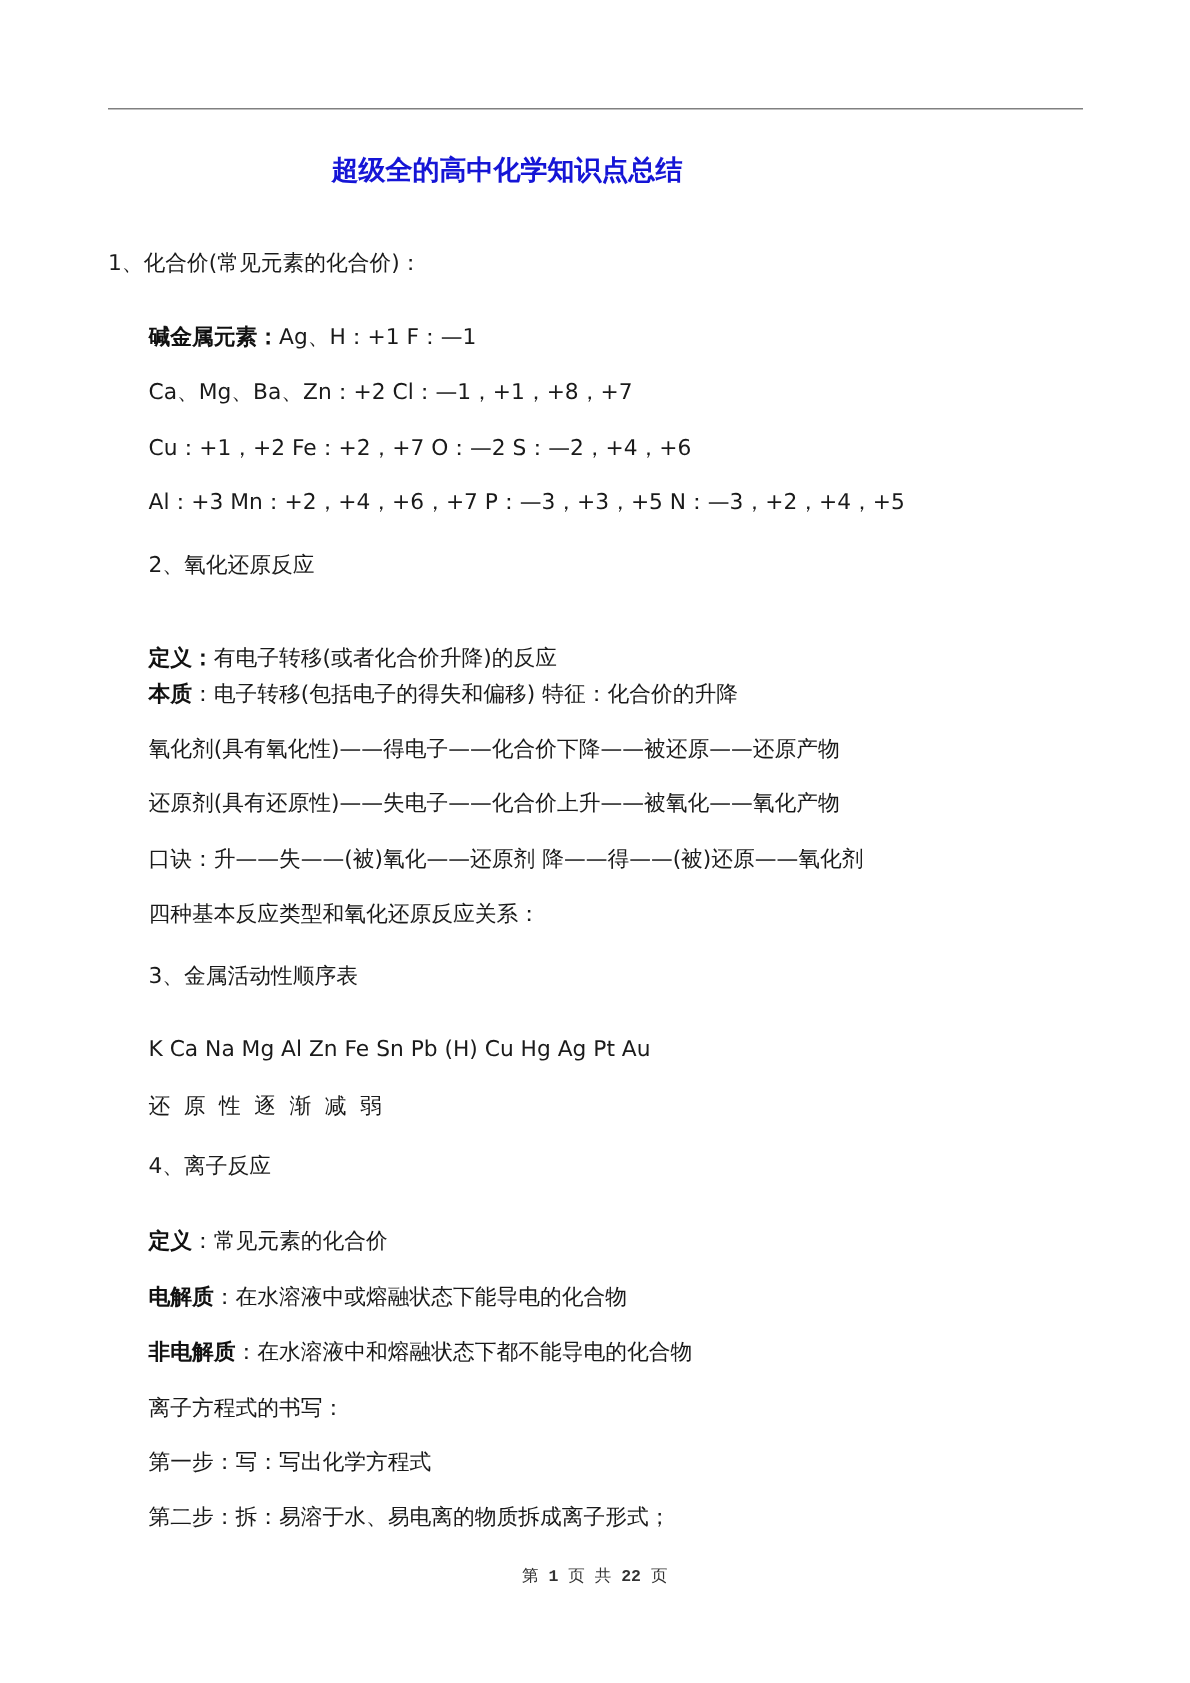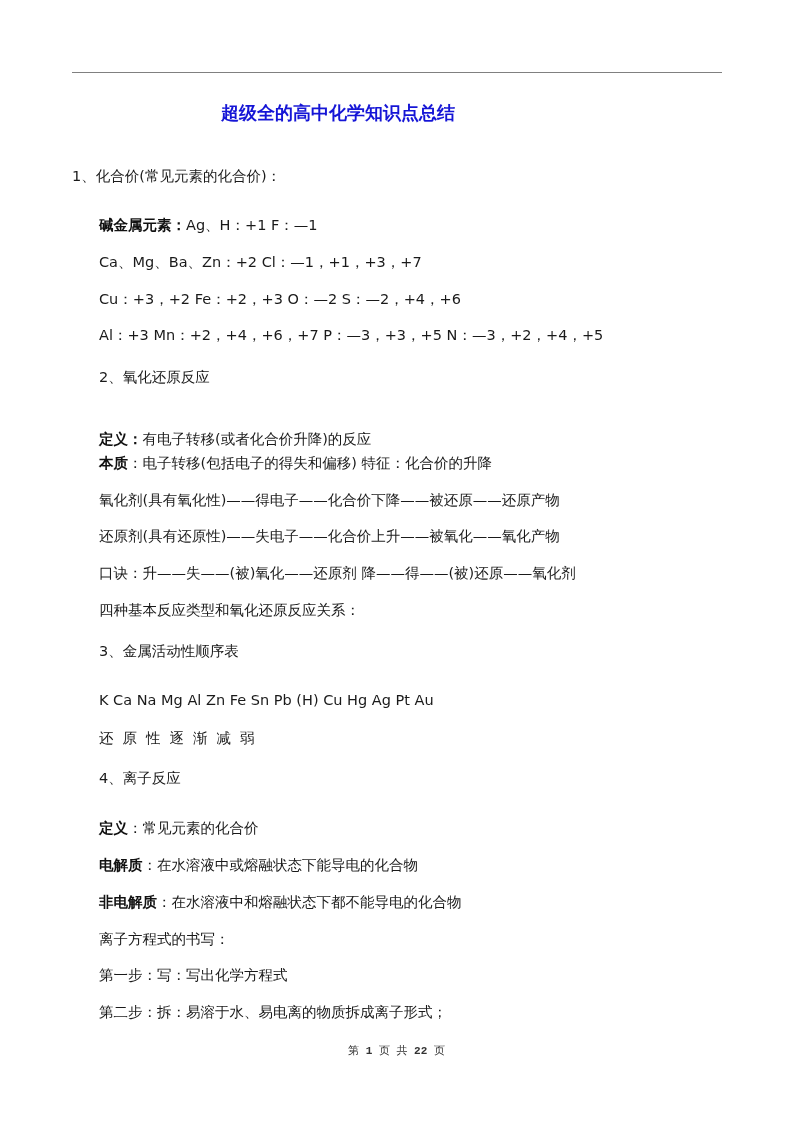--- a/index.html
+++ b/index.html
@@ -63,22 +63,22 @@
 </head>
 <body>
 
 <div class="header-rule"></div>
 
 <div class="title">超级全的高中化学知识点总结</div>
 
 <div class="line sec1" style="top:166px">1、化合价(常见元素的化合价)：</div>
 
 <div class="line" style="top:215px"><b>碱金属元素：</b><span>Ag、H：+1 F：—1</span></div>
-<div class="line" style="top:252px">Ca、Mg、Ba、Zn：+2 Cl：—1，+1，+3，+7</div>
-<div class="line" style="top:289px">Cu：+3，+2 Fe：+2，+3 O：—2 S：—2，+4，+6</div>
+<div class="line" style="top:252px">Ca、Mg、Ba、Zn：+2 Cl：—1，+1，+8，+7</div>
+<div class="line" style="top:289px">Cu：+1，+2 Fe：+2，+7 O：—2 S：—2，+4，+6</div>
 <div class="line" style="top:325px">Al：+3 Mn：+2，+4，+6，+7 P：—3，+3，+5 N：—3，+2，+4，+5</div>
 
 <div class="line" style="top:367px">2、氧化还原反应</div>
 
 <div class="line" style="top:429px"><b>定义：</b><span>有电子转移(或者化合价升降)的反应</span></div>
 <div class="line" style="top:453px"><b>本质</b><span>：电子转移(包括电子的得失和偏移) 特征：化合价的升降</span></div>
 <div class="line" style="top:490px">氧化剂(具有氧化性)——得电子——化合价下降——被还原——还原产物</div>
 <div class="line" style="top:526px">还原剂(具有还原性)——失电子——化合价上升——被氧化——氧化产物</div>
 <div class="line" style="top:563px">口诀：升——失——(被)氧化——还原剂  降——得——(被)还原——氧化剂</div>
 <div class="line" style="top:600px">四种基本反应类型和氧化还原反应关系：</div>

